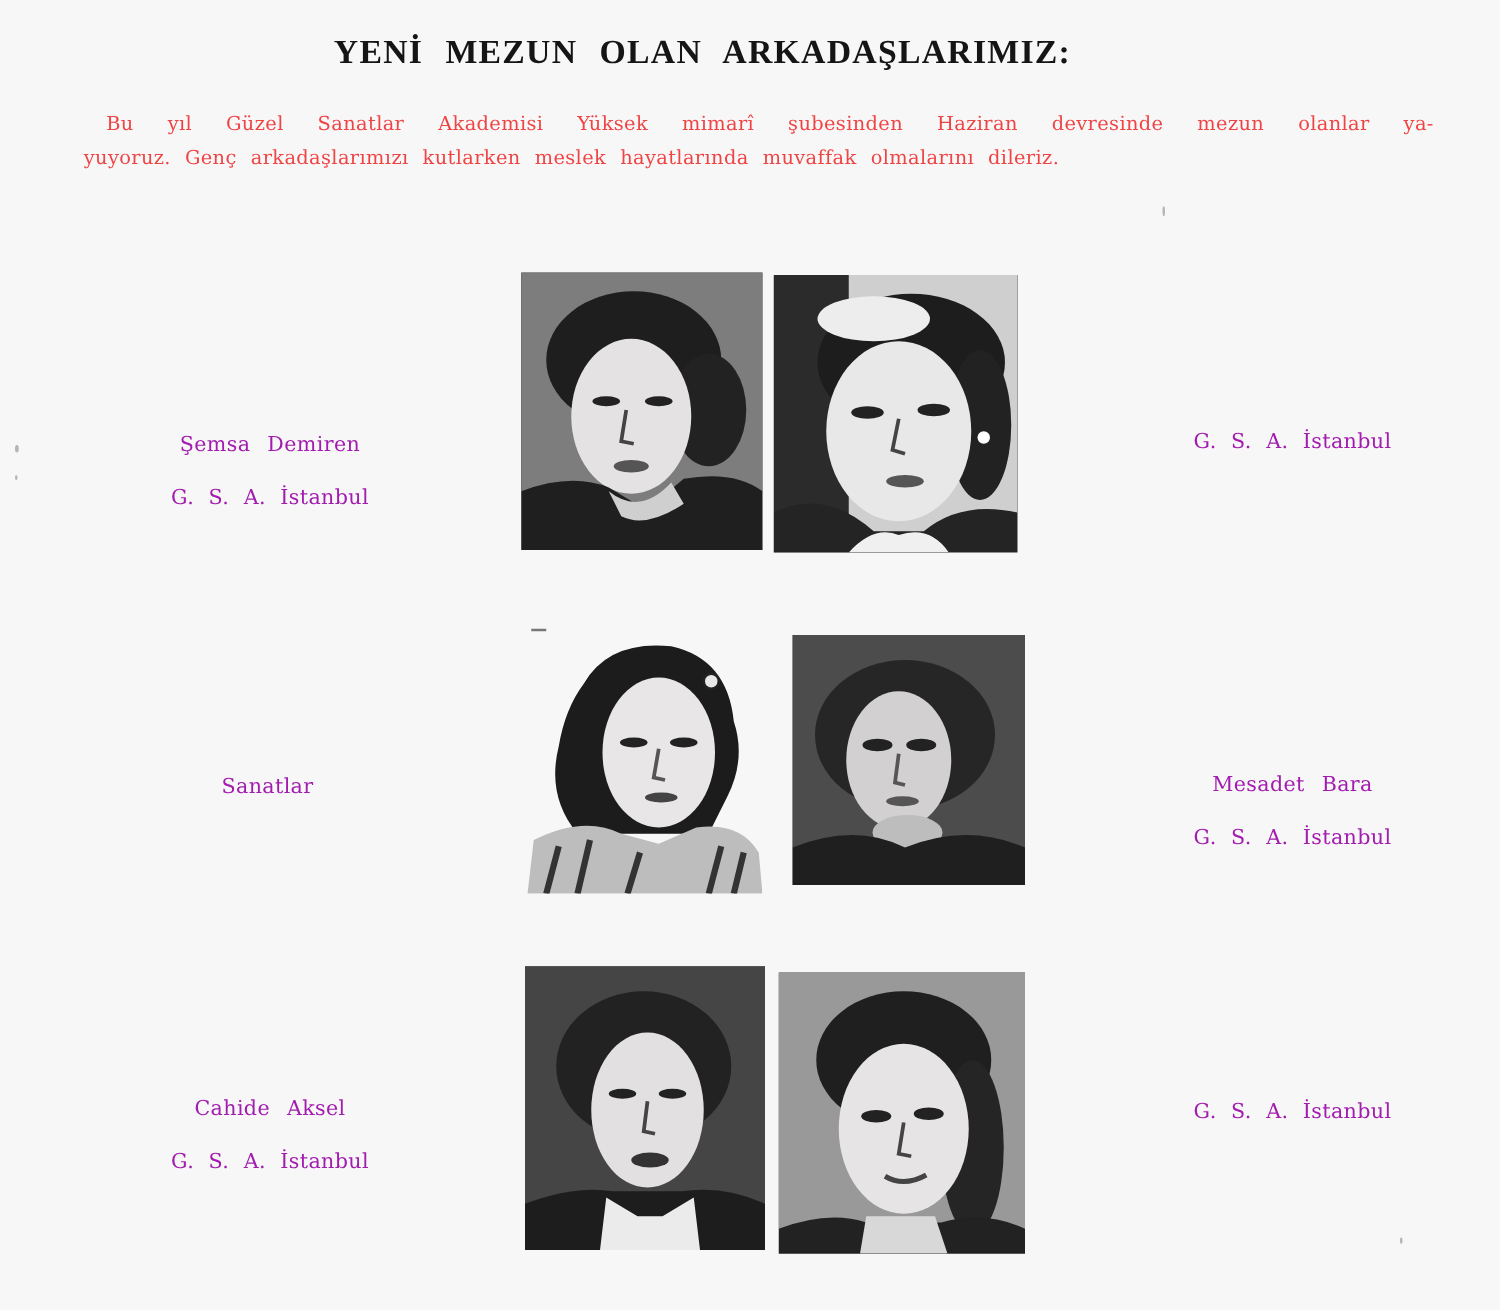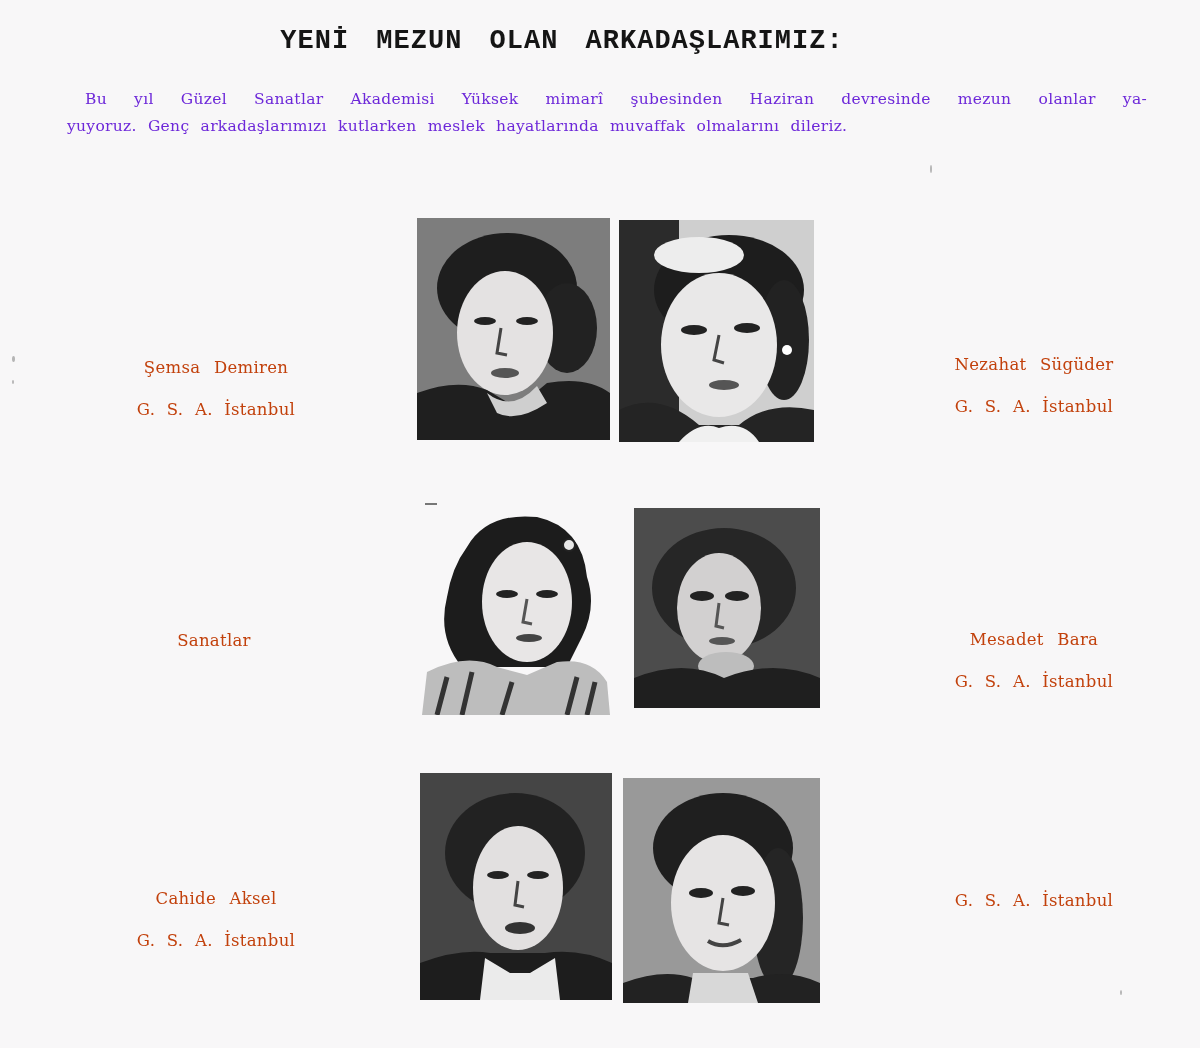--- a/index.html
+++ b/index.html
@@ -14,58 +14,57 @@
       overflow: hidden;
       font-family: "DejaVu Serif", "Liberation Serif", serif;
       color: #1c1c1c;
     }
     .page-title {
       position: absolute;
       top: 26px;
       left: 0;
       width: 1084px;
       text-align: center;
-      font-family: Liberation Mono, monospace;
+      font-family: Liberation Serif, serif;
       font-weight: bold;
       font-size: 27px;
       letter-spacing: 1px;
       word-spacing: 10px;
       color: #151515;
       padding-left: 40px;
       box-sizing: border-box;
     }
     .intro {
       position: absolute;
       top: 86px;
       left: 67px;
       width: 1080px;
       font-family: "DejaVu Serif", "Liberation Serif", serif;
       font-size: 15.5px;
       line-height: 26.5px;
       letter-spacing: 0.3px;
-      color: #6d28d9;
+      color: #ef4444;
     }
     .intro .line {
       display: block;
       white-space: nowrap;
       text-align: justify;
       text-align-last: justify;
     }
     .intro .line.first { padding-left: 18px; }
     .intro .line.last { text-align-last: left; word-spacing: 6px; }
 
     .caption {
       position: absolute;
       width: 260px;
       text-align: center;
       font-family: "DejaVu Serif", "Liberation Serif", serif;
       font-size: 16.5px;
-      color: #c2410c;
+      color: #a21caf;
       letter-spacing: 0.3px;
-      margin-top: 12px;
     }
     .caption .name { display: block; height: 42px; word-spacing: 8px; }
     .caption .school { display: block; word-spacing: 6px; }
 
     .photo {
       position: absolute;
       overflow: hidden;
       background: #3a3a3a;
     }
     .photo svg { display: block; width: 100%; height: 100%; }
@@ -123,21 +122,20 @@
       <ellipse cx="128" cy="108" rx="13" ry="5" fill="#222"></ellipse>
       <path d="M100 115 L95 140 L105 143" stroke="#444" stroke-width="3" fill="none"></path>
       <ellipse cx="105" cy="165" rx="15" ry="5" fill="#555"></ellipse>
       <circle cx="168" cy="130" r="5" fill="#fff"></circle>
       <path d="M0 222 L0 190 Q40 170 80 205 L120 205 Q150 180 195 190 L195 222 Z" fill="#242424"></path>
       <path d="M60 222 Q80 200 100 208 Q125 200 140 222 Z" fill="#f0f0f0"></path>
     </svg>
   </div>
 
   <div class="caption" style="left:904px; top:343px;">
-    <span class="name">Nezahat Sügüder</span>
     <span class="school">G. S. A. İstanbul</span>
   </div>
 
   <div class="caption" style="left:84px; top:619px;">
     <span class="school">Sanatlar</span>
   </div>
 
   <div class="photo vignette" style="left:417px; top:507px; width:193px; height:208px;">
     <svg viewBox="0 0 193 208" preserveAspectRatio="none">
       <rect width="193" height="208" fill="#f8f7f8"></rect>

